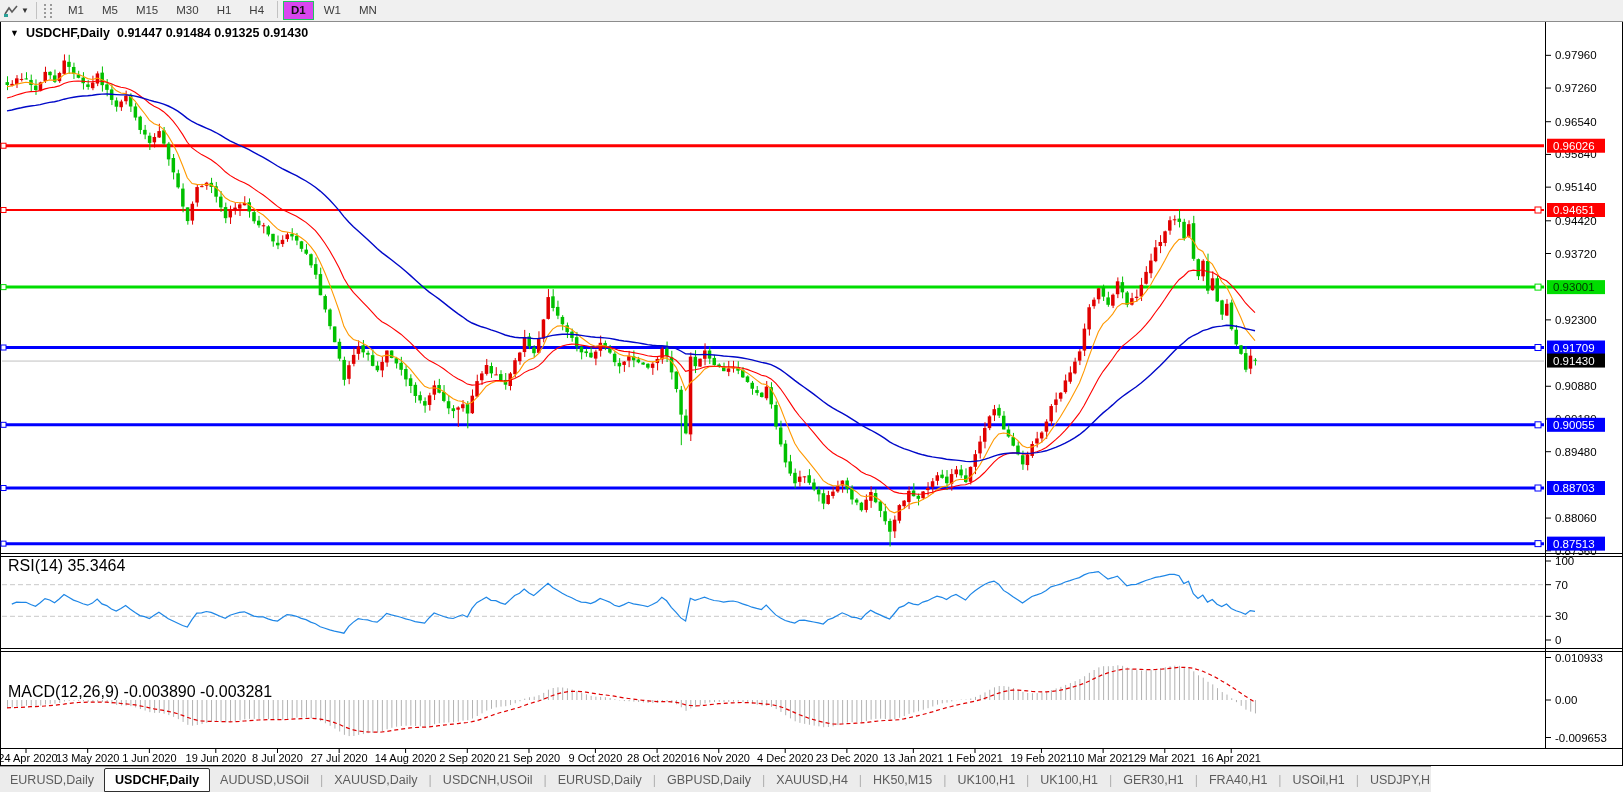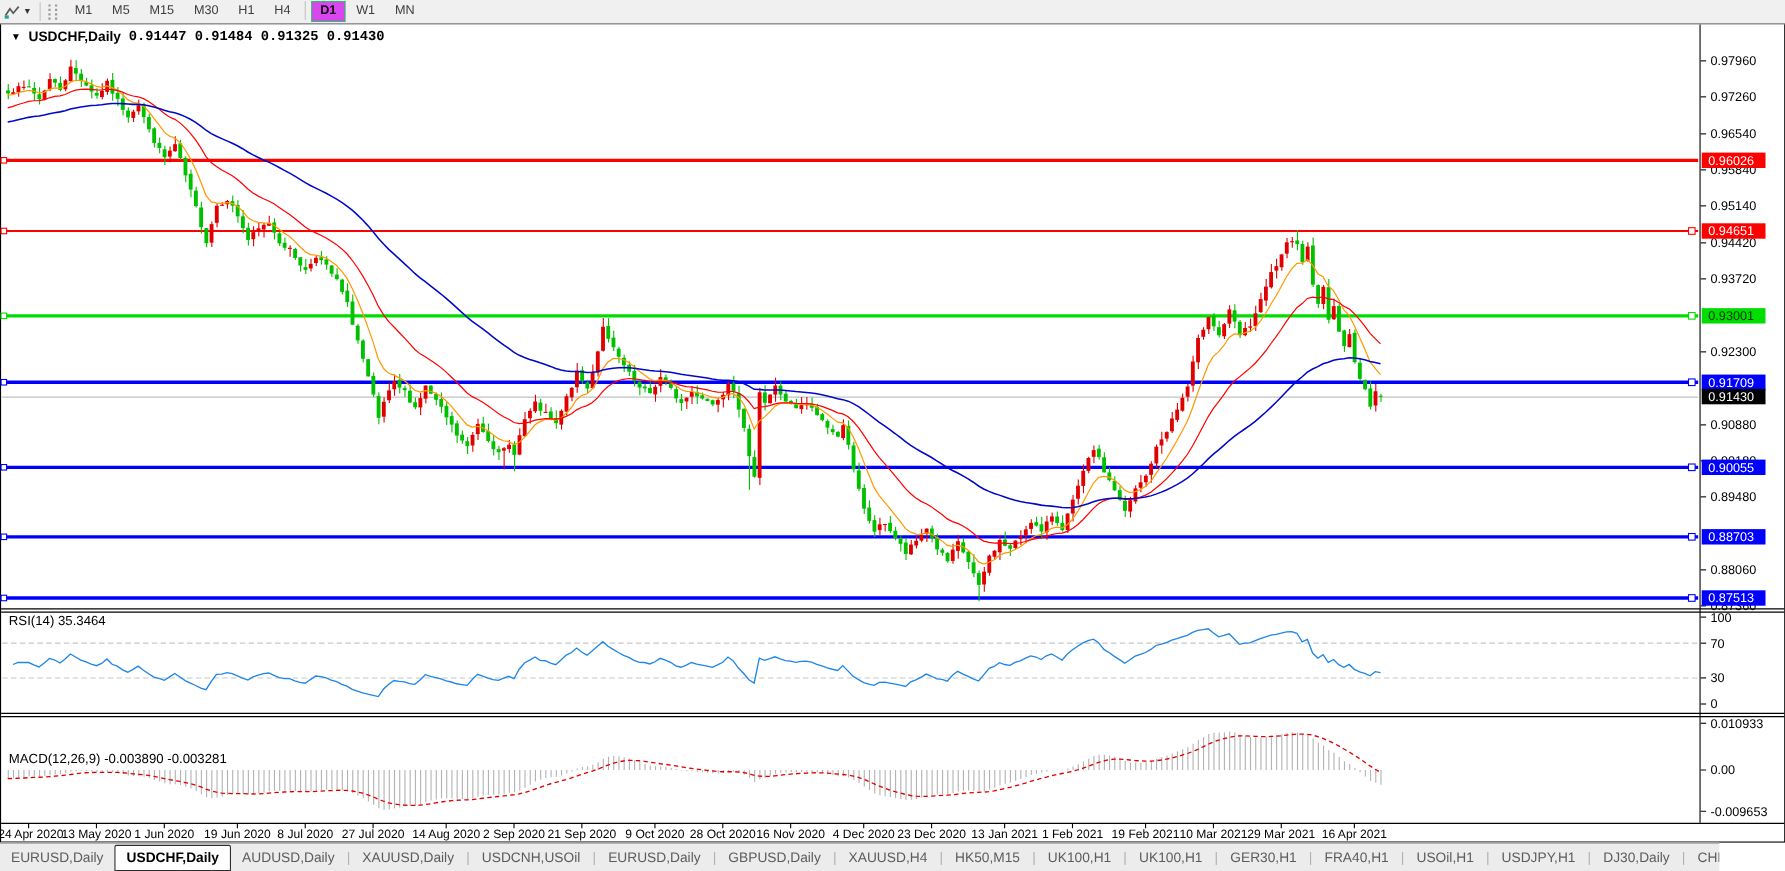--- a/index.html
+++ b/index.html
@@ -18,26 +18,26 @@
   .grip{width:4px;height:14px;border-left:2px dotted #9a9a9a;border-right:2px dotted #9a9a9a;margin:0 7px 0 3px;}
   .tf-btn{font-size:11.5px;color:#3c3c3c;padding:1px 7px;margin:0 1px;line-height:15px;
           border:1px solid transparent;cursor:default;}
   .tf-btn.active{background:#d946ef;border:1px solid #22c55e;color:#111;font-weight:bold;}
   .tf-gap{width:1px;height:17px;background:#c2c2c2;margin:0 4px;}
 
   
   .chart-title{position:absolute;top:26px;left:10px;z-index:10;font-size:12.5px;
                font-weight:700;color:#000;display:flex;align-items:center;gap:7px;}
   .chart-title .collapse{font-size:9px;font-weight:400;}
-  .ind-label{position:absolute;left:8px;z-index:10;font-size:12px;color:#000;}
+  .ind-label{position:absolute;left:8px;z-index:10;font-size:16px;color:#000;}
   #rsi-label{top:557px;}
   #macd-label{top:683px;}
 
   
-  .tabbar{position:absolute;left:0;top:766px;width:1563px;height:26px;background:#ececec;
+  .tabbar{position:absolute;left:0;top:766px;width:1431px;height:26px;background:#ececec;
           border-top:1px solid #9c9c9c;display:flex;align-items:center;z-index:20;
           font-size:12.5px;color:#5c5c5c;white-space:nowrap;overflow:hidden;}
   .tab{padding:0 10px;line-height:24px;cursor:default;}
   .tab.active{background:#fff;border:1px solid #2f2f2f;border-radius:2px 2px 0 0;
               color:#000;font-weight:700;line-height:22px;margin-top:-1px;}
   .tabsep{color:#b0b0b0;margin:0 1px;}
 </style>
 </head>
 <body>
 
@@ -1010,30 +1010,30 @@
       <span class="tf-gap"></span>
       <span class="tf-btn active">D1</span>
       <span class="tf-btn">W1</span>
       <span class="tf-btn">MN</span>
     </div>
 </div>
 
 <div class="chart-title">
   <span class="collapse">▼</span>
   <span>USDCHF,Daily</span>
-  <span style="font-weight:700;font-family:Liberation Mono, monospace;">0.91447 0.91484 0.91325 0.91430</span>
+  <span style="font-weight:700;">0.91447 0.91484 0.91325 0.91430</span>
 </div>
 
 <div class="ind-label" id="rsi-label">RSI(14) 35.3464</div>
 <div class="ind-label" id="macd-label">MACD(12,26,9) -0.003890 -0.003281</div>
 
 <div class="tabbar" id="tabbar">
     <span class="tab">EURUSD,Daily</span>
     <span class="tab active">USDCHF,Daily</span>
-    <span class="tab">AUDUSD,Daily</span>
+    <span class="tab">AUDUSD,USOil</span>
     <span class="tabsep">|</span>
     <span class="tab">XAUUSD,Daily</span>
     <span class="tabsep">|</span>
     <span class="tab">USDCNH,USOil</span>
     <span class="tabsep">|</span>
     <span class="tab">EURUSD,Daily</span>
     <span class="tabsep">|</span>
     <span class="tab">GBPUSD,Daily</span>
     <span class="tabsep">|</span>
     <span class="tab">XAUUSD,H4</span>

